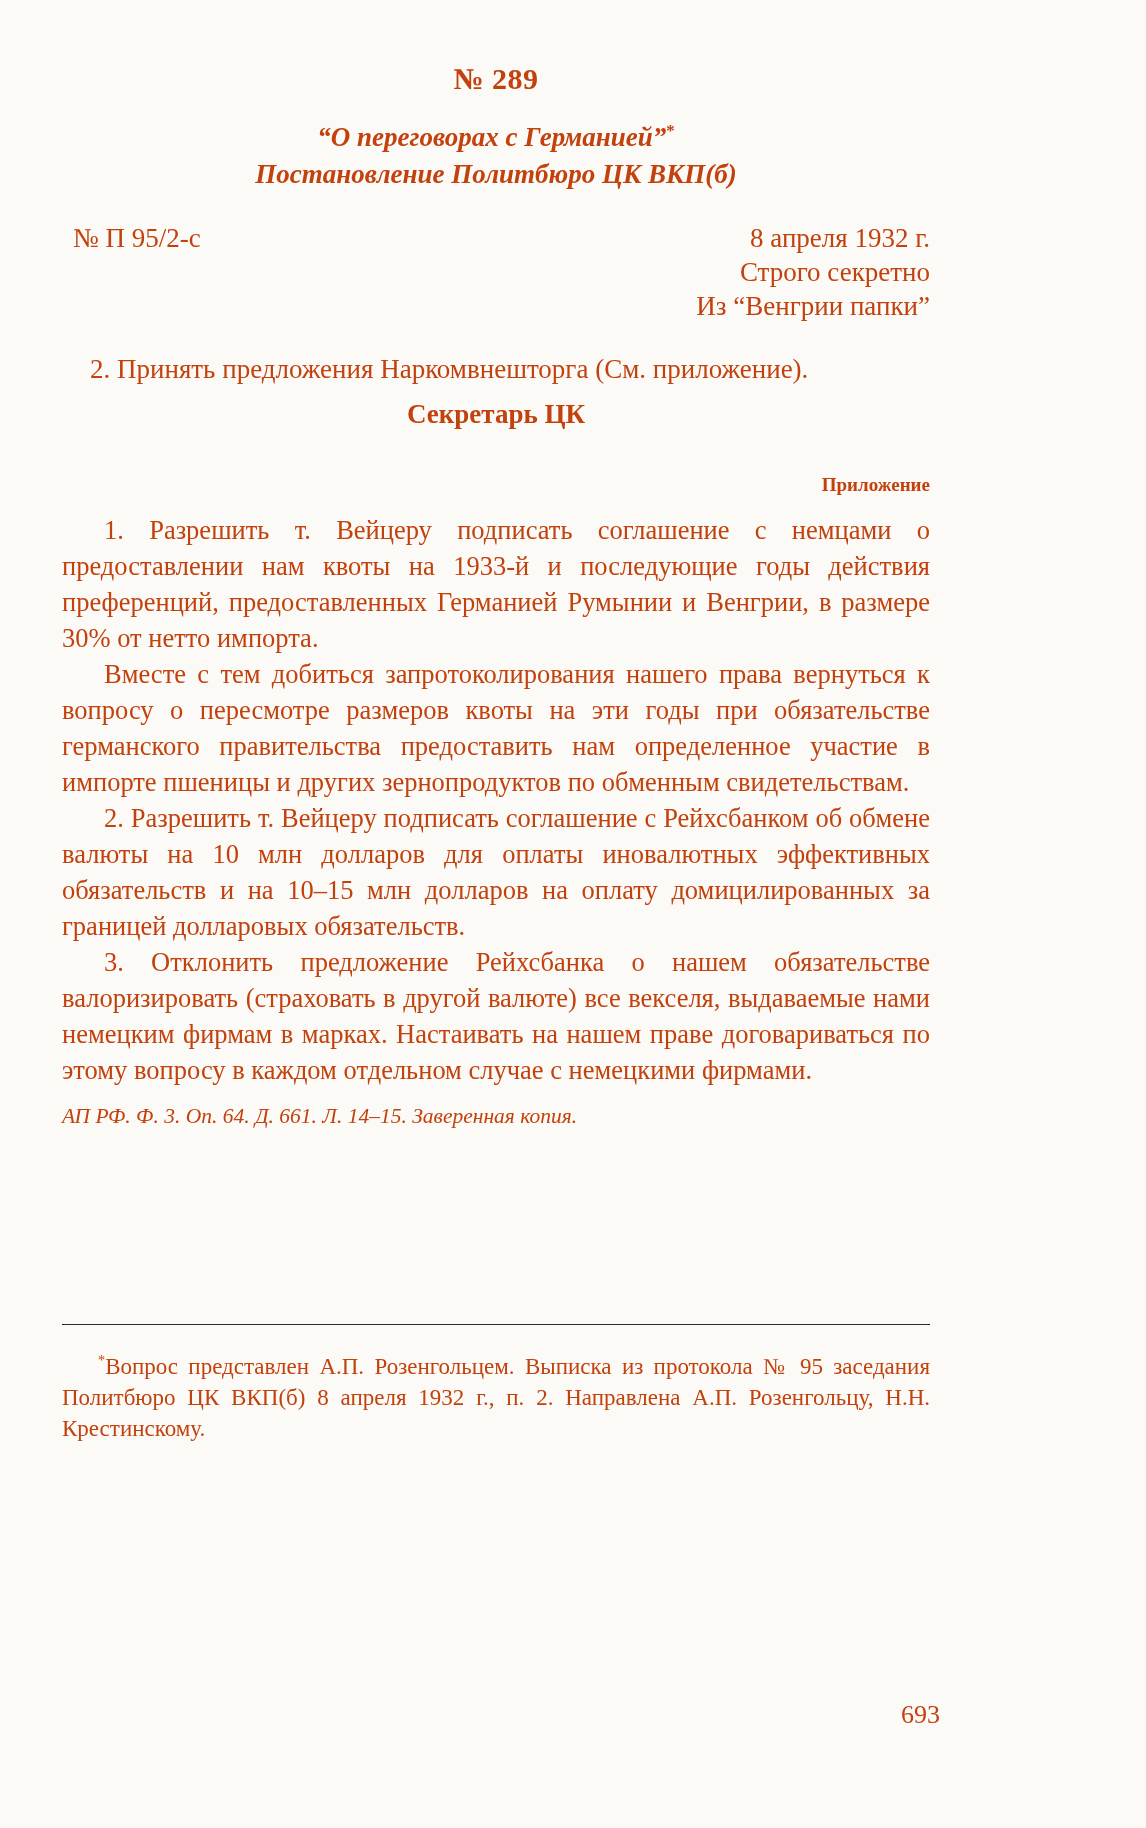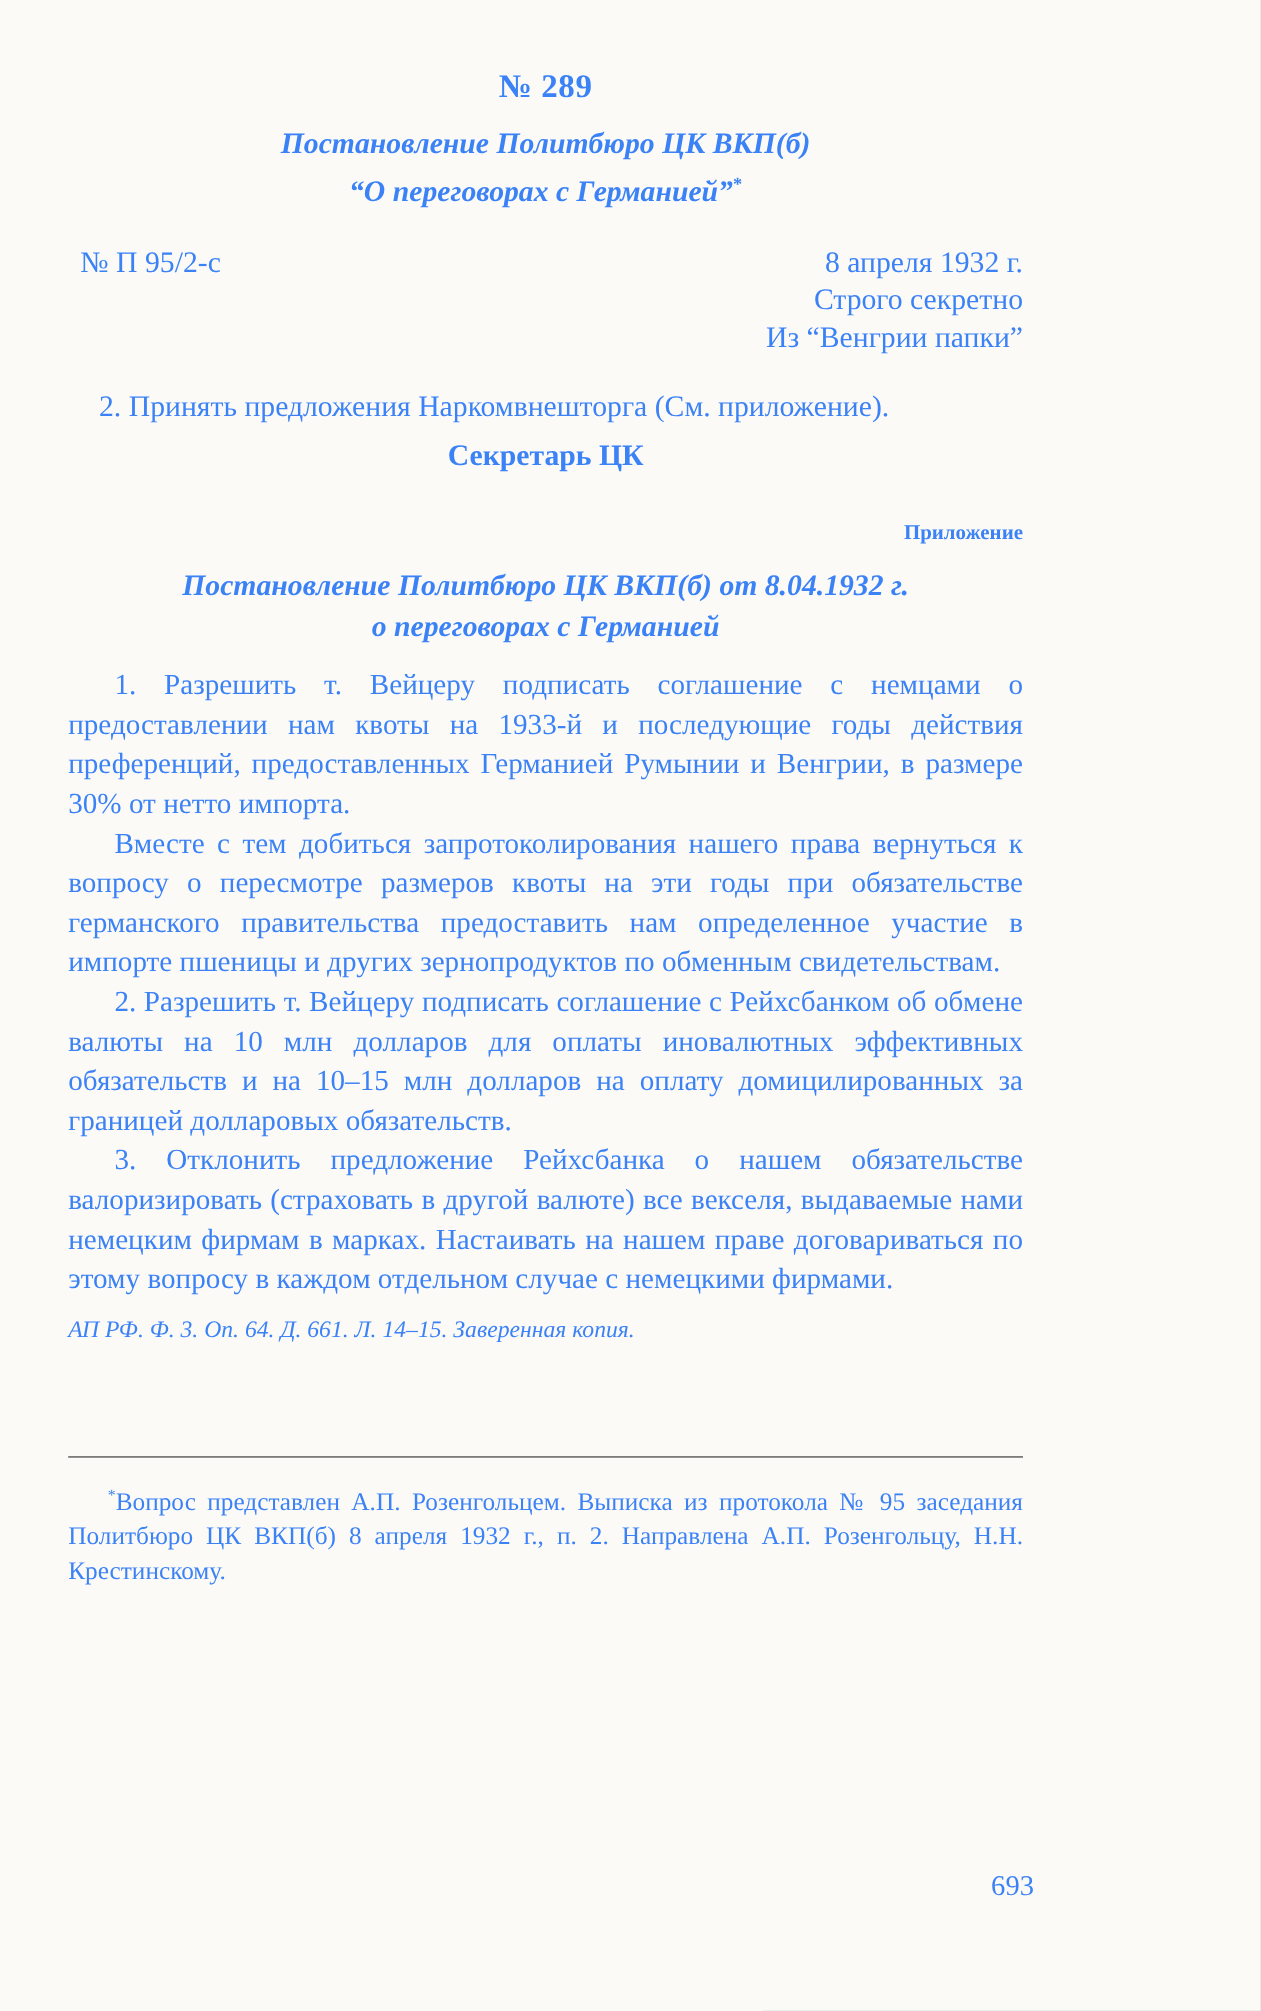--- a/index.html
+++ b/index.html
@@ -3,21 +3,21 @@
 <meta charset="utf-8">
 <style>
   * { margin: 0; padding: 0; box-sizing: border-box; }
   html, body { background: #d9d9d6; }
   .sheet {
     position: relative;
     width: 1146px;
     height: 1828px;
     margin: 0 auto;
     background: #fbfaf7;
-    color: #3b82f6;
+    color: #c2410c;
     font-family: "Liberation Serif", "DejaVu Serif", serif;
     overflow: hidden;
   }
   .content { padding: 62px 216px 0 62px; }
 
   .doc-number {
     text-align: center;
     font-weight: bold;
     font-size: 30px;
     letter-spacing: 0.5px;
@@ -116,45 +116,41 @@
 </style>
 </head>
 <body>
 
 <div class="sheet">
   <div class="content">
 
     <div class="doc-number">№ 289</div>
 
     <div class="doc-title">
-      <div>Постановление Политбюро ЦК ВКП(б)</div>
       <div>
         <span>“О переговорах с Германией”</span><sup class="fmark">*</sup>
       </div>
+      <div>Постановление Политбюро ЦК ВКП(б)</div>
     </div>
 
     <div class="meta">
       <div class="meta-left">№ П 95/2-с</div>
       <div class="meta-right">
         <div>8 апреля 1932 г.</div>
         <div class="secrecy">Строго секретно</div>
         <div class="secrecy">Из “Венгрии папки”</div>
       </div>
     </div>
 
     <div class="decision">2. Принять предложения Наркомвнешторга (См. приложение).</div>
 
     <div class="signature">Секретарь ЦК</div>
 
     <div class="attachment-label">Приложение</div>
 
-    <div class="attachment-title">
-      <div>Постановление Политбюро ЦК ВКП(б) от 8.04.1932 г.</div>
-      <div>о переговорах с Германией</div>
-    </div>
 
     <div class="body-text">
       <p>1. Разрешить т. Вейцеру подписать соглашение с немцами о предоставлении нам квоты на 1933-й и последующие годы действия преференций, предоставленных Германией Румынии и Венгрии, в размере 30% от нетто импорта.</p>
       <p>Вместе с тем добиться запротоколирования нашего права вернуться к вопросу о пересмотре размеров квоты на эти годы при обязательстве германского правительства предоставить нам определенное участие в импорте пшеницы и других зернопродуктов по обменным свидетельствам.</p>
       <p>2. Разрешить т. Вейцеру подписать соглашение с Рейхсбанком об обмене валюты на 10 млн долларов для оплаты иновалютных эффективных обязательств и на 10–15 млн долларов на оплату домицилированных за границей долларовых обязательств.</p>
       <p>3. Отклонить предложение Рейхсбанка о нашем обязательстве валоризировать (страховать в другой валюте) все векселя, выдаваемые нами немецким фирмам в марках. Настаивать на нашем праве договариваться по этому вопросу в каждом отдельном случае с немецкими фирмами.</p>
     </div>
 
     <div class="archive-ref">АП РФ. Ф. 3. Оп. 64. Д. 661. Л. 14–15. Заверенная копия.</div>
 

